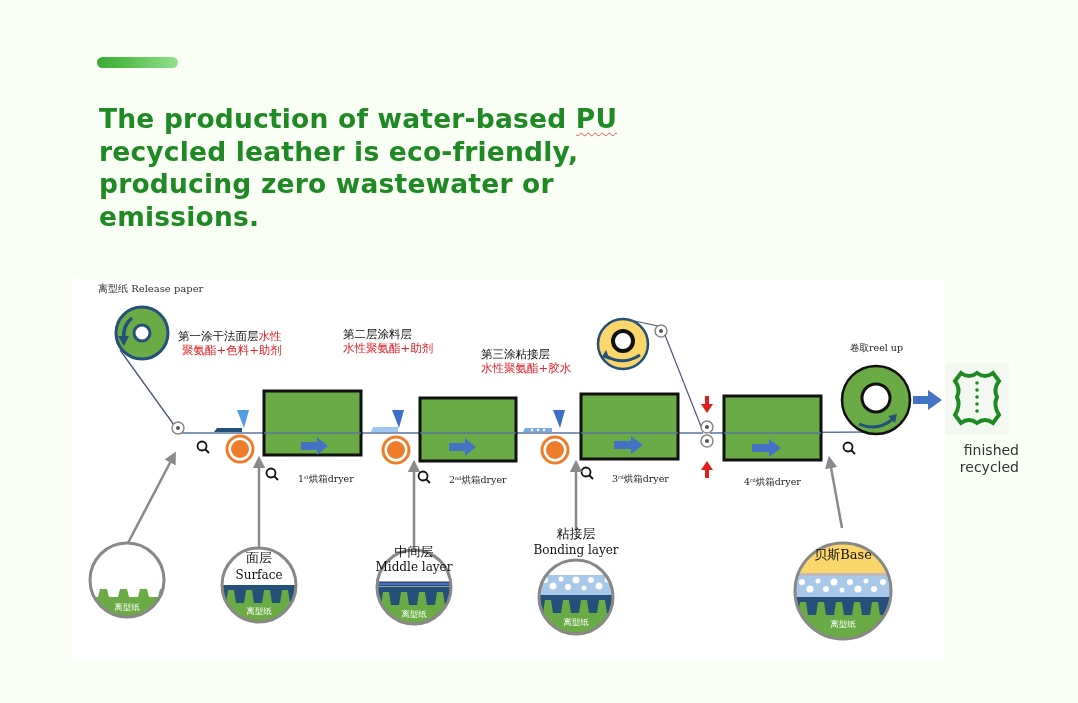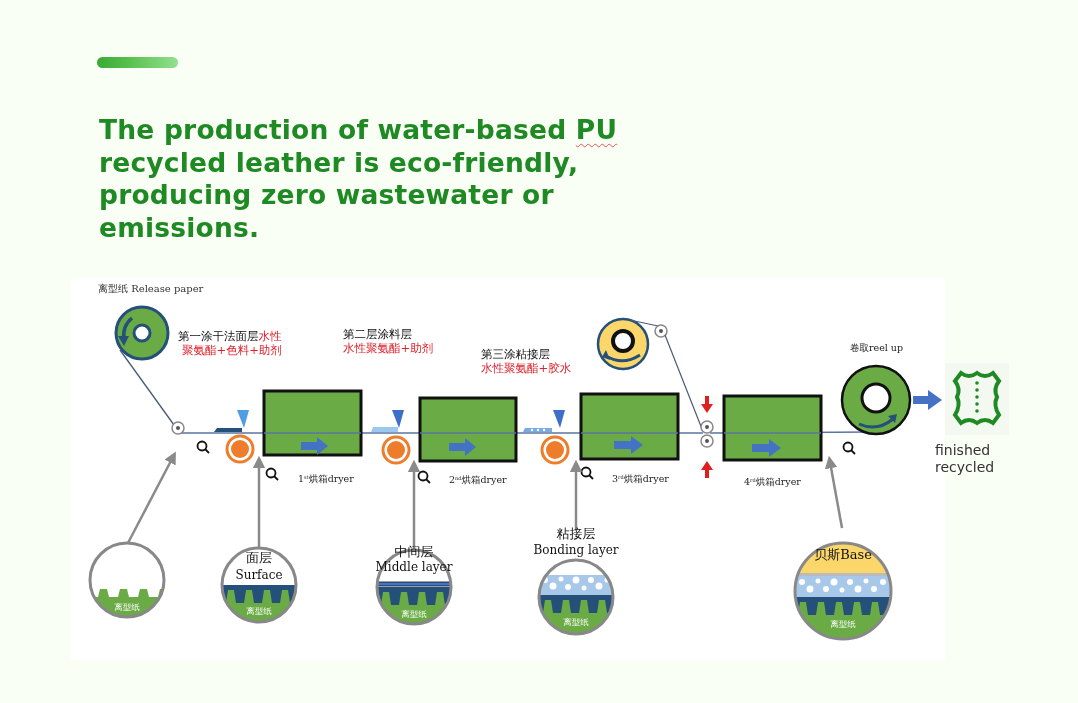--- a/index.html
+++ b/index.html
@@ -8,21 +8,21 @@
     background: #f9fff5;
     position: relative;
     font-family: "DejaVu Sans", sans-serif;
   }
   .accent-bar {
     position: absolute; left: 97px; top: 57px; width: 81px; height: 11px;
     border-radius: 6px;
     background: linear-gradient(90deg, #3aaa35 0%, #54be4a 35%, #93e08e 100%);
   }
   .headline {
-    position: absolute; left: 99px; top: 114px; width: 560px;
+    position: absolute; left: 99px; top: 103px; width: 560px;
     margin: 0;
     font-family: "DejaVu Sans", sans-serif;
     font-weight: bold; font-size: 26.5px; line-height: 32.5px;
     color: #1f8a23;
     letter-spacing: 0.2px;
   }
   .headline .pu {
     text-decoration: underline wavy #e05555;
     text-decoration-thickness: 1px;
     text-underline-offset: 4px;
@@ -31,21 +31,21 @@
     position: absolute; left: 71px; top: 278px; width: 874px; height: 382px;
     background: #ffffff;
   }
   .leather-box {
     position: absolute; left: 945px; top: 363px; width: 64px; height: 72px;
     background: #f3f8f1;
   }
   svg text { font-family: "DejaVu Serif", serif; }
   .finished-label {
     position: absolute; left: 935px; top: 442px; width: 84px;
-    text-align: left;
+    text-align: right;
     font-family: "DejaVu Sans", sans-serif; font-size: 14px; line-height: 17px;
     color: #333;
   }
 </style>
 </head>
 <body>
 
 <div class="accent-bar"></div>
 
 <h1 class="headline"><span>The production of water-based </span><span class="pu">PU</span><span> recycled leather is eco-friendly, producing zero wastewater or emissions.</span></h1>

